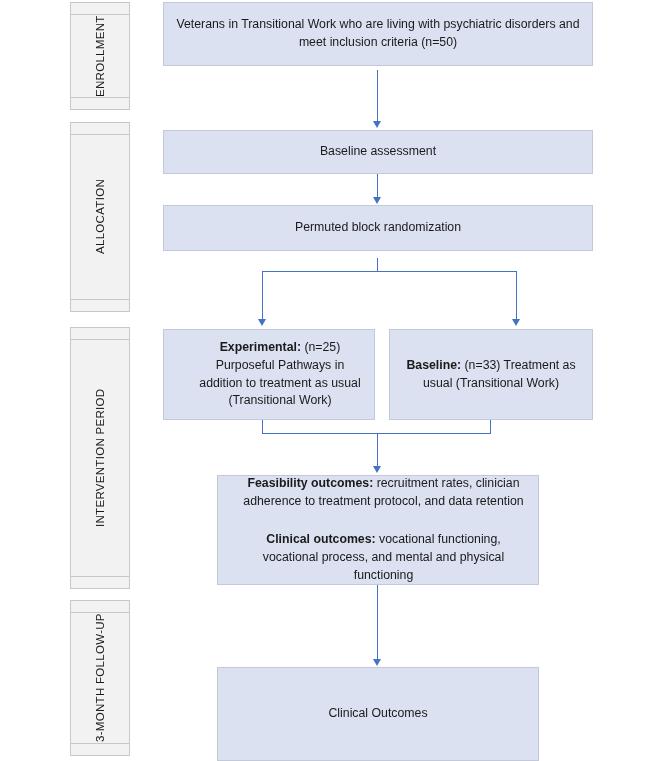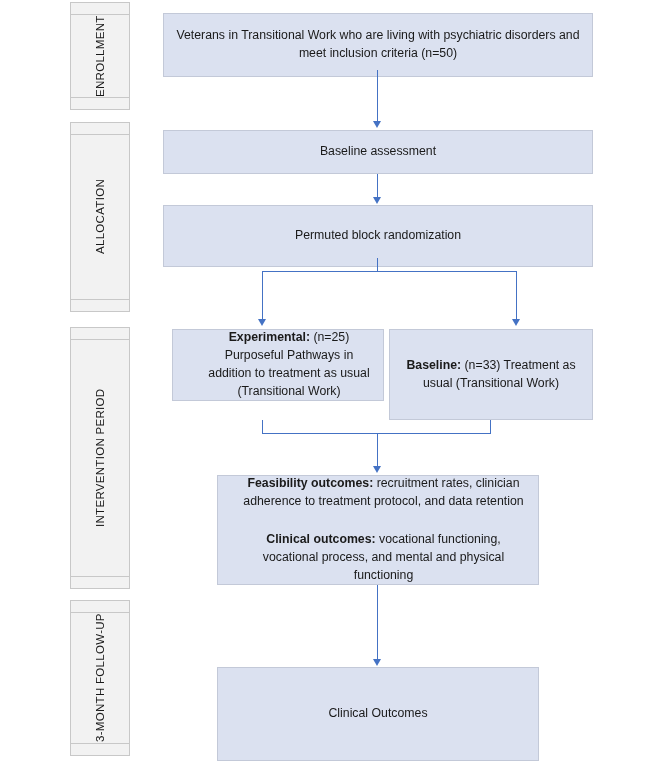--- a/index.html
+++ b/index.html
@@ -110,52 +110,52 @@
     <div class="rule bottom"></div>
     <div class="stage-label">INTERVENTION PERIOD</div>
   </div>
 
   <div class="stage-banner" style="left:70px; top:600px; width:60px; height:156px;">
     <div class="rule top"></div>
     <div class="rule bottom"></div>
     <div class="stage-label">3-MONTH FOLLOW-UP</div>
   </div>
 
-  <div class="node" style="left:163px; top:13px; width:430px; height:64px;">
+  <div class="node" style="left:163px; top:2px; width:430px; height:64px;">
     <div class="inner">
       <span>Veterans in Transitional Work who are living with psychiatric disorders and meet inclusion criteria (n=50)</span>
     </div>
   </div>
 
   <div class="conn v" style="left:377px; top:70px; height:52px;"></div>
   <div class="arrowhead" style="left:373px; top:121px;"></div>
 
   <div class="node" style="left:163px; top:130px; width:430px; height:44px;">
     <div class="inner">
       <span>Baseline assessment</span>
     </div>
   </div>
 
   <div class="conn v" style="left:377px; top:174px; height:24px;"></div>
   <div class="arrowhead" style="left:373px; top:197px;"></div>
 
-  <div class="node" style="left:163px; top:205px; width:430px; height:62px;">
+  <div class="node" style="left:163px; top:205px; width:430px; height:46px;">
     <div class="inner">
       <span>Permuted block randomization</span>
     </div>
   </div>
 
   <div class="conn v" style="left:377px; top:258px; height:14px;"></div>
   <div class="conn h" style="left:262px; top:271px; width:255px;"></div>
   <div class="conn v" style="left:262px; top:271px; height:49px;"></div>
   <div class="arrowhead" style="left:258px; top:319px;"></div>
   <div class="conn v" style="left:516px; top:271px; height:49px;"></div>
   <div class="arrowhead" style="left:512px; top:319px;"></div>
 
-  <div class="node" style="left:172px; top:329px; width:212px; height:72px;padding-left:32px;">
+  <div class="node" style="left:163px; top:329px; width:212px; height:91px;padding-left:32px;">
     <div class="inner">
       <b>Experimental:</b><span> (n=25) Purposeful Pathways in addition to treatment as usual (Transitional Work)</span>
     </div>
   </div>
 
   <div class="node" style="left:389px; top:329px; width:204px; height:91px;">
     <div class="inner">
       <b>Baseline:</b><span> (n=33) Treatment as usual (Transitional Work)</span>
     </div>
   </div>

